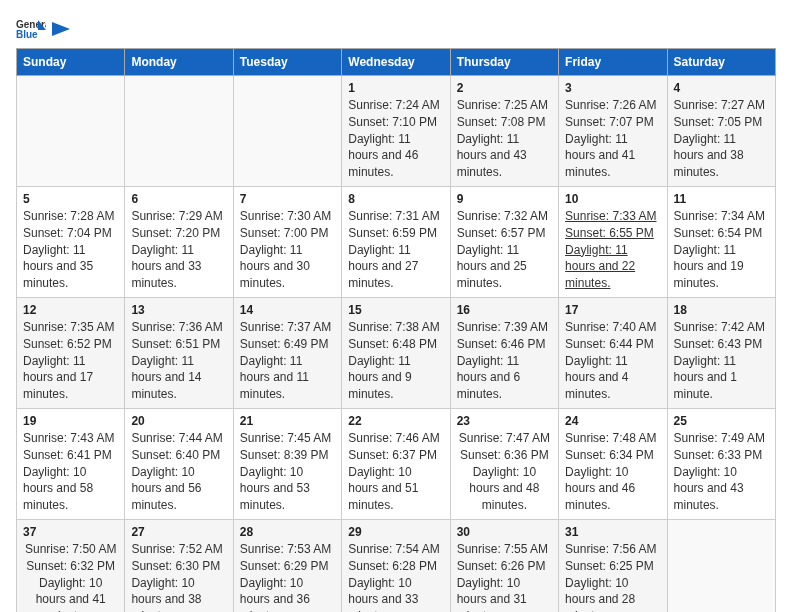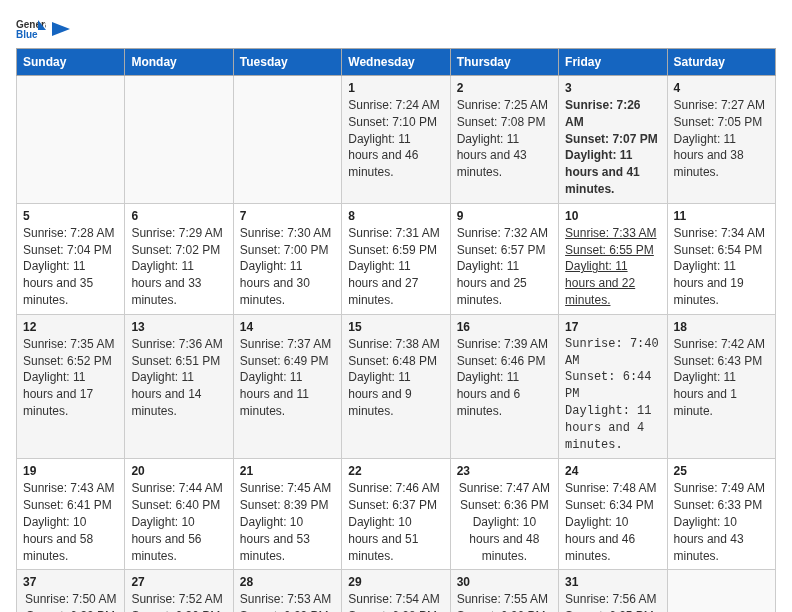--- a/index.html
+++ b/index.html
@@ -132,42 +132,42 @@
 Daylight: 11 hours and 46 minutes.</div>
         </td>
         <td>
           <span class="day-number">2</span>
           <div class="day-info" style="white-space: pre-line;">Sunrise: 7:25 AM
 Sunset: 7:08 PM
 Daylight: 11 hours and 43 minutes.</div>
         </td>
         <td>
           <span class="day-number">3</span>
-          <div class="day-info" style="white-space: pre-line; font-weight: bold;">Sunrise: 7:26 AM
+          <div class="day-info" style="white-space: pre-line;">Sunrise: 7:26 AM
 Sunset: 7:07 PM
 Daylight: 11 hours and 41 minutes.</div>
         </td>
         <td>
           <span class="day-number">4</span>
           <div class="day-info" style="white-space: pre-line;">Sunrise: 7:27 AM
 Sunset: 7:05 PM
 Daylight: 11 hours and 38 minutes.</div>
         </td>
       </tr>
       <tr>
         <td>
           <span class="day-number">5</span>
           <div class="day-info" style="white-space: pre-line;">Sunrise: 7:28 AM
 Sunset: 7:04 PM
 Daylight: 11 hours and 35 minutes.</div>
         </td>
         <td>
           <span class="day-number">6</span>
           <div class="day-info" style="white-space: pre-line;">Sunrise: 7:29 AM
-Sunset: 7:02 PM
+Sunset: 7:20 PM
 Daylight: 11 hours and 33 minutes.</div>
         </td>
         <td>
           <span class="day-number">7</span>
           <div class="day-info" style="white-space: pre-line;">Sunrise: 7:30 AM
 Sunset: 7:00 PM
 Daylight: 11 hours and 30 minutes.</div>
         </td>
         <td>
           <span class="day-number">8</span>
@@ -220,21 +220,21 @@
 Daylight: 11 hours and 9 minutes.</div>
         </td>
         <td>
           <span class="day-number">16</span>
           <div class="day-info" style="white-space: pre-line;">Sunrise: 7:39 AM
 Sunset: 6:46 PM
 Daylight: 11 hours and 6 minutes.</div>
         </td>
         <td>
           <span class="day-number">17</span>
-          <div class="day-info" style="white-space: pre-line; font-family: Liberation Mono, monospace;">Sunrise: 7:40 AM
+          <div class="day-info" style="white-space: pre-line;">Sunrise: 7:40 AM
 Sunset: 6:44 PM
 Daylight: 11 hours and 4 minutes.</div>
         </td>
         <td>
           <span class="day-number">18</span>
           <div class="day-info" style="white-space: pre-line;">Sunrise: 7:42 AM
 Sunset: 6:43 PM
 Daylight: 11 hours and 1 minute.</div>
         </td>
       </tr>

